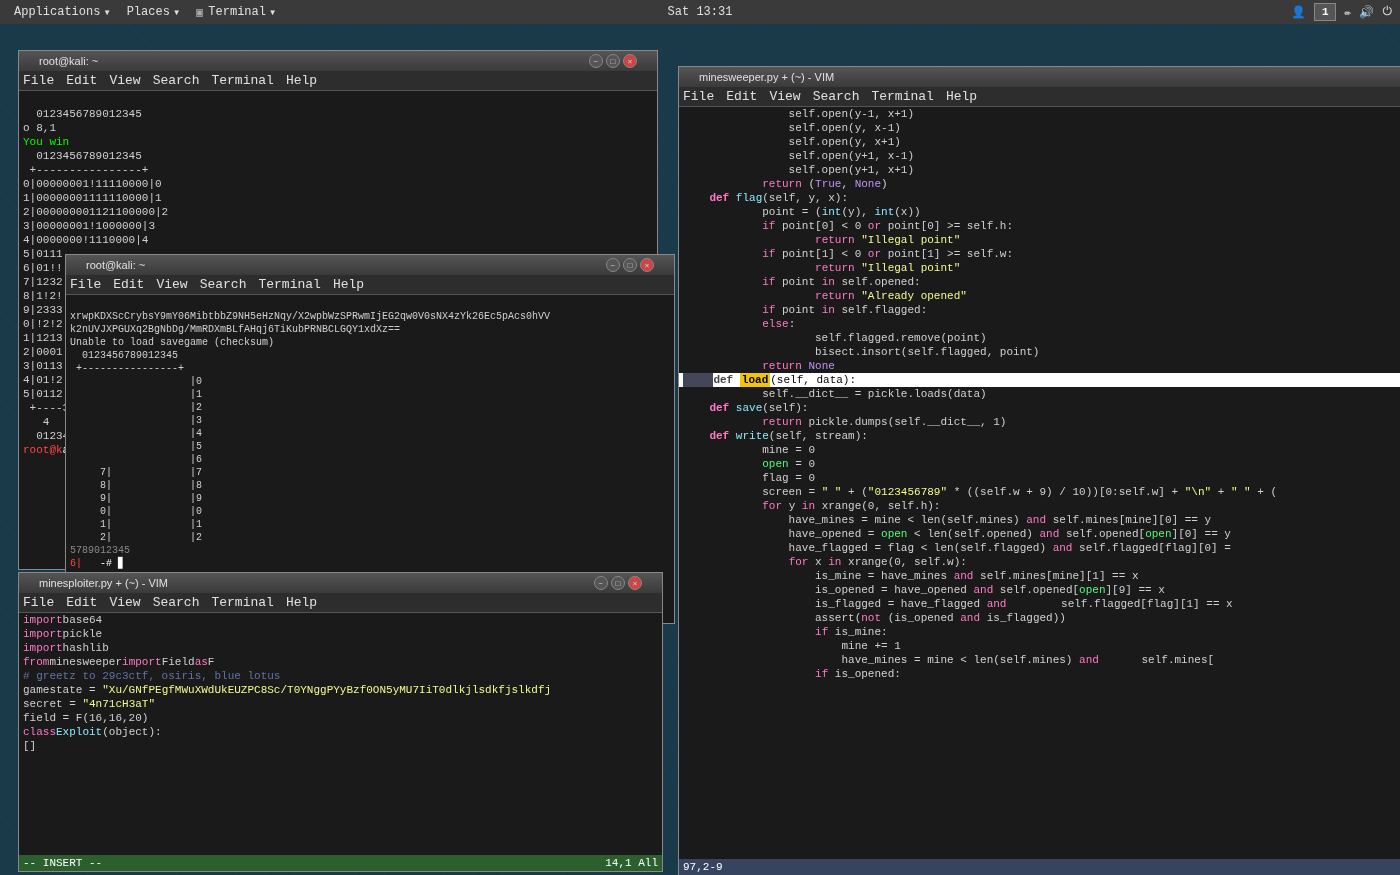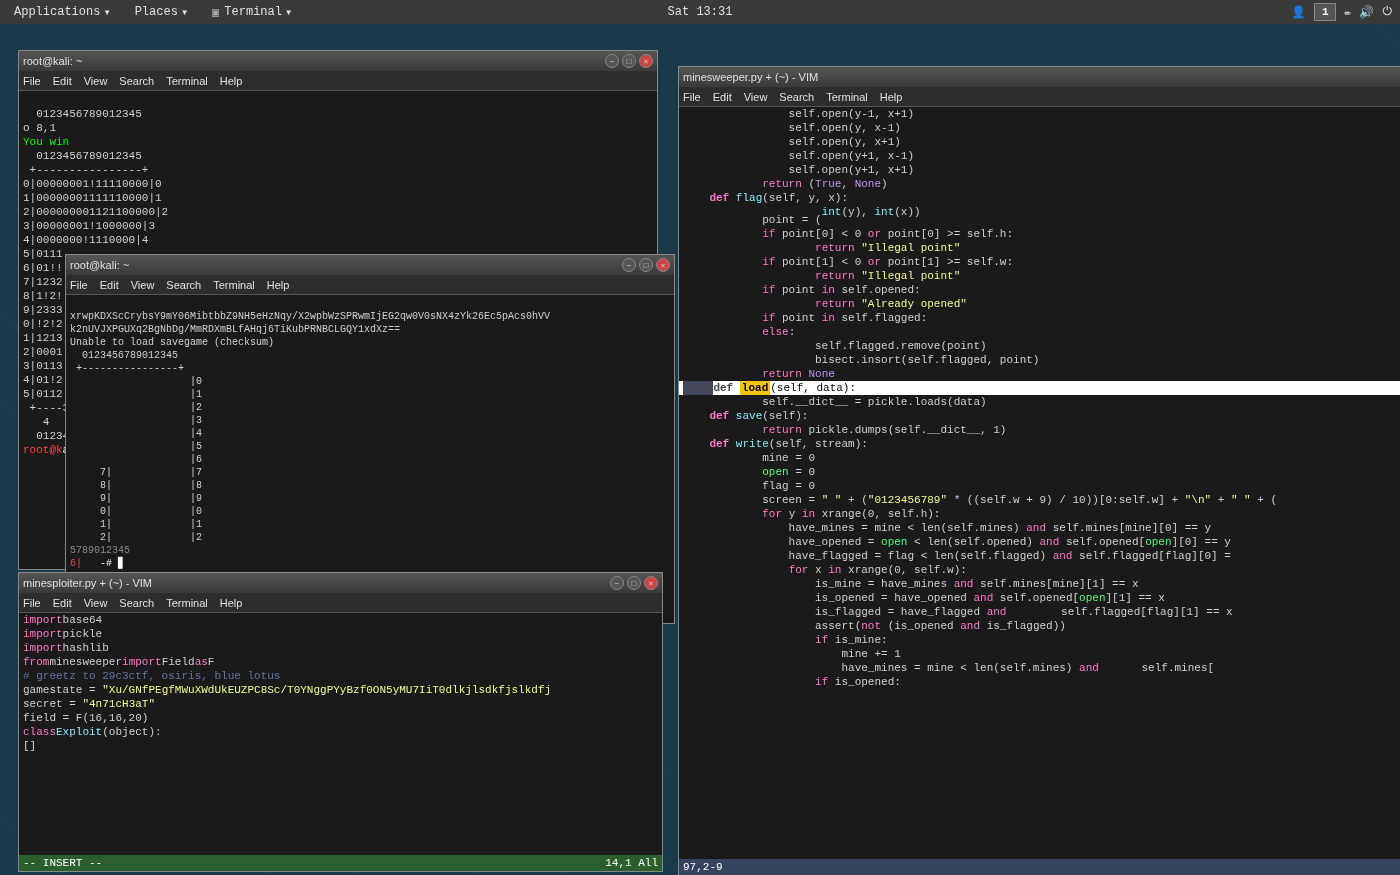--- a/index.html
+++ b/index.html
@@ -21,21 +21,21 @@
       display: flex;
       align-items: center;
       justify-content: space-between;
       padding: 0 8px;
       position: relative;
       z-index: 100;
     }
     .taskbar-left {
       display: flex;
       align-items: center;
-      gap: 12px;
+      gap: 4px;
     }
     .taskbar-btn {
       color: #e0e0e0;
       font-size: 12px;
       cursor: pointer;
       padding: 2px 6px;
       display: flex;
       align-items: center;
       gap: 3px;
     }
@@ -72,21 +72,21 @@
       border: 1px solid #888;
       display: flex;
       flex-direction: column;
     }
     .win-titlebar {
       background: linear-gradient(to bottom, #555, #3a3a3a);
       height: 20px;
       display: flex;
       align-items: center;
       justify-content: space-between;
-      padding: 0 4px;
+      padding: 0 20px;
       cursor: move;
     }
     .win-title {
       color: #e0e0e0;
       font-size: 11px;
       font-family: sans-serif;
     }
     .win-controls {
       display: flex;
       gap: 3px;
@@ -108,22 +108,22 @@
       background: #2d2d2d;
       height: 20px;
       display: flex;
       align-items: center;
       padding: 0 4px;
       gap: 12px;
       border-bottom: 1px solid #555;
     }
     .win-menubar span {
       color: #e0e0e0;
-      font-size: 11px;
-      font-family: Liberation Sans, sans-serif;
+      font-size: 13px;
+      font-family: Liberation Mono, monospace;
       cursor: pointer;
     }
     .win-content {
       flex: 1;
       overflow: hidden;
       position: relative;
     }
     .terminal-content {
       background: #1a1a1a;
       color: #d0d0d0;
@@ -409,21 +409,21 @@
         <div class="vim-content" style="flex:1; overflow:hidden; padding:0;">
 
           <div class="vim-line"><span style="color:#d0d0d0;">                self.open(y-1, x+1)</span></div>
           <div class="vim-line"><span style="color:#d0d0d0;">                self.open(y, x-1)</span></div>
           <div class="vim-line"><span style="color:#d0d0d0;">                self.open(y, x+1)</span></div>
           <div class="vim-line"><span style="color:#d0d0d0;">                self.open(y+1, x-1)</span></div>
           <div class="vim-line"><span style="color:#d0d0d0;">                self.open(y+1, x+1)</span></div>
           <div class="vim-line"><span style="color:#d0d0d0;">            </span><span class="kw-ret">return</span><span style="color:#d0d0d0;"> (</span><span class="kw-true">True</span><span style="color:#d0d0d0;">, </span><span class="kw-none">None</span><span style="color:#d0d0d0;">)</span></div>
           <div class="vim-line"><span></span></div>
           <div class="vim-line"><span style="color:#d0d0d0;">    </span><span class="kw-def">def</span><span style="color:#d0d0d0;"> </span><span class="kw-fn">flag</span><span style="color:#d0d0d0;">(self, y, x):</span></div>
-          <div class="vim-line"><span style="color:#d0d0d0;margin-top:8px;">            point = (</span><span class="kw-int">int</span><span style="color:#d0d0d0;">(y), </span><span class="kw-int">int</span><span style="color:#d0d0d0;">(x))</span></div>
+          <div class="vim-line"><span style="color:#d0d0d0;">            point = (</span><span class="kw-int">int</span><span style="color:#d0d0d0;">(y), </span><span class="kw-int">int</span><span style="color:#d0d0d0;">(x))</span></div>
           <div class="vim-line"><span style="color:#d0d0d0;">            </span><span class="kw-if">if</span><span style="color:#d0d0d0;"> point[0] &lt; 0 </span><span class="kw-and">or</span><span style="color:#d0d0d0;"> point[0] &gt;= self.h:</span></div>
           <div class="vim-line"><span style="color:#d0d0d0;">                    </span><span class="kw-ret">return</span><span style="color:#d0d0d0;"> </span><span class="kw-str">"Illegal point"</span></div>
           <div class="vim-line"><span style="color:#d0d0d0;">            </span><span class="kw-if">if</span><span style="color:#d0d0d0;"> point[1] &lt; 0 </span><span class="kw-and">or</span><span style="color:#d0d0d0;"> point[1] &gt;= self.w:</span></div>
           <div class="vim-line"><span style="color:#d0d0d0;">                    </span><span class="kw-ret">return</span><span style="color:#d0d0d0;"> </span><span class="kw-str">"Illegal point"</span></div>
           <div class="vim-line"><span style="color:#d0d0d0;">            </span><span class="kw-if">if</span><span style="color:#d0d0d0;"> point </span><span class="kw-in">in</span><span style="color:#d0d0d0;"> self.opened:</span></div>
           <div class="vim-line"><span style="color:#d0d0d0;">                    </span><span class="kw-ret">return</span><span style="color:#d0d0d0;"> </span><span class="kw-str">"Already opened"</span></div>
           <div class="vim-line"><span style="color:#d0d0d0;">            </span><span class="kw-if">if</span><span style="color:#d0d0d0;"> point </span><span class="kw-in">in</span><span style="color:#d0d0d0;"> self.flagged:</span></div>
           <div class="vim-line"><span style="color:#d0d0d0;">            </span><span class="kw-else">else</span><span style="color:#d0d0d0;">:</span></div>
           <div class="vim-line"><span style="color:#d0d0d0;">                    self.flagged.remove(point)</span></div>
           <div class="vim-line"><span style="color:#d0d0d0;">                    bisect.insort(self.flagged, point)</span></div>
@@ -442,21 +442,21 @@
           <div class="vim-line"><span style="color:#d0d0d0;">            mine = 0</span></div>
           <div class="vim-line"><span style="color:#d0d0d0;">            </span><span class="kw-open" style="color:#50fa7b;">open</span><span style="color:#d0d0d0;"> = 0</span></div>
           <div class="vim-line"><span style="color:#d0d0d0;">            flag = 0</span></div>
           <div class="vim-line"><span style="color:#d0d0d0;">            screen = </span><span class="kw-str">" "</span><span style="color:#d0d0d0;"> + (</span><span class="kw-str">"0123456789"</span><span style="color:#d0d0d0;"> * ((self.w + 9) / 10))[0:self.w] + </span><span class="kw-str">"\n"</span><span style="color:#d0d0d0;"> + </span><span class="kw-str">" "</span><span style="color:#d0d0d0;"> + (</span></div>
           <div class="vim-line"><span style="color:#d0d0d0;">            </span><span class="kw-for">for</span><span style="color:#d0d0d0;"> y </span><span class="kw-in">in</span><span style="color:#d0d0d0;"> xrange(0, self.h):</span></div>
           <div class="vim-line"><span style="color:#d0d0d0;">                have_mines = mine &lt; len(self.mines) </span><span class="kw-and">and</span><span style="color:#d0d0d0;"> self.mines[mine][0] == y</span></div>
           <div class="vim-line"><span style="color:#d0d0d0;">                have_opened = </span><span class="kw-open" style="color:#50fa7b;">open</span><span style="color:#d0d0d0;"> &lt; len(self.opened) </span><span class="kw-and">and</span><span style="color:#d0d0d0;"> self.opened[</span><span class="kw-open" style="color:#50fa7b;">open</span><span style="color:#d0d0d0;">][0] == y</span></div>
           <div class="vim-line"><span style="color:#d0d0d0;">                have_flagged = flag &lt; len(self.flagged) </span><span class="kw-and">and</span><span style="color:#d0d0d0;"> self.flagged[flag][0] =</span></div>
           <div class="vim-line"><span style="color:#d0d0d0;">                </span><span class="kw-for">for</span><span style="color:#d0d0d0;"> x </span><span class="kw-in">in</span><span style="color:#d0d0d0;"> xrange(0, self.w):</span></div>
           <div class="vim-line"><span style="color:#d0d0d0;">                    is_mine = have_mines </span><span class="kw-and">and</span><span style="color:#d0d0d0;"> self.mines[mine][1] == x</span></div>
-          <div class="vim-line"><span style="color:#d0d0d0;">                    is_opened = have_opened </span><span class="kw-and">and</span><span style="color:#d0d0d0;"> self.opened[</span><span class="kw-open" style="color:#50fa7b;">open</span><span style="color:#d0d0d0;">][1] == x</span></div>
+          <div class="vim-line"><span style="color:#d0d0d0;">                    is_opened = have_opened </span><span class="kw-and">and</span><span style="color:#d0d0d0;"> self.opened[</span><span class="kw-open" style="color:#50fa7b;">open</span><span style="color:#d0d0d0;">][9] == x</span></div>
           <div class="vim-line"><span style="color:#d0d0d0;">                    is_flagged = have_flagged </span><span class="kw-and">and</span><span style="color:#d0d0d0;margin-left:48px;"> self.flagged[flag][1] == x</span></div>
           <div class="vim-line"><span style="color:#d0d0d0;">                    assert(</span><span class="kw-not">not</span><span style="color:#d0d0d0;"> (is_opened </span><span class="kw-and">and</span><span style="color:#d0d0d0;"> is_flagged))</span></div>
           <div class="vim-line"><span style="color:#d0d0d0;">                    </span><span class="kw-if">if</span><span style="color:#d0d0d0;"> is_mine:</span></div>
           <div class="vim-line"><span style="color:#d0d0d0;">                        mine += 1</span></div>
           <div class="vim-line"><span style="color:#d0d0d0;">                        have_mines = mine &lt; len(self.mines) </span><span class="kw-and">and</span><span style="color:#d0d0d0;margin-left:36px;"> self.mines[</span></div>
           <div class="vim-line"><span style="color:#d0d0d0;">                    </span><span class="kw-if">if</span><span style="color:#d0d0d0;"> is_opened:</span></div>
         </div>
         <div class="scrollbar-v">
           <div class="scrollbar-thumb"></div>
         </div>

